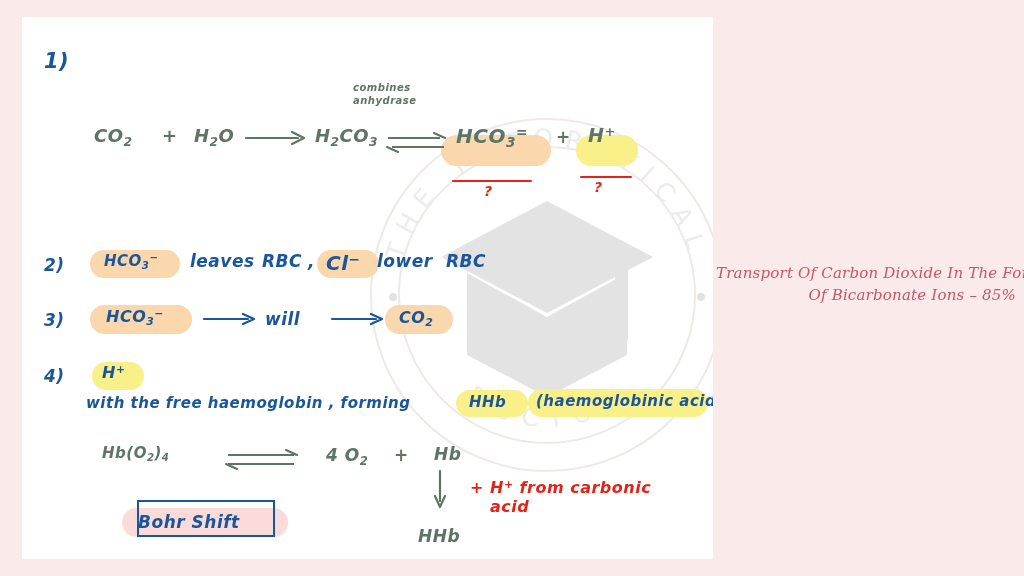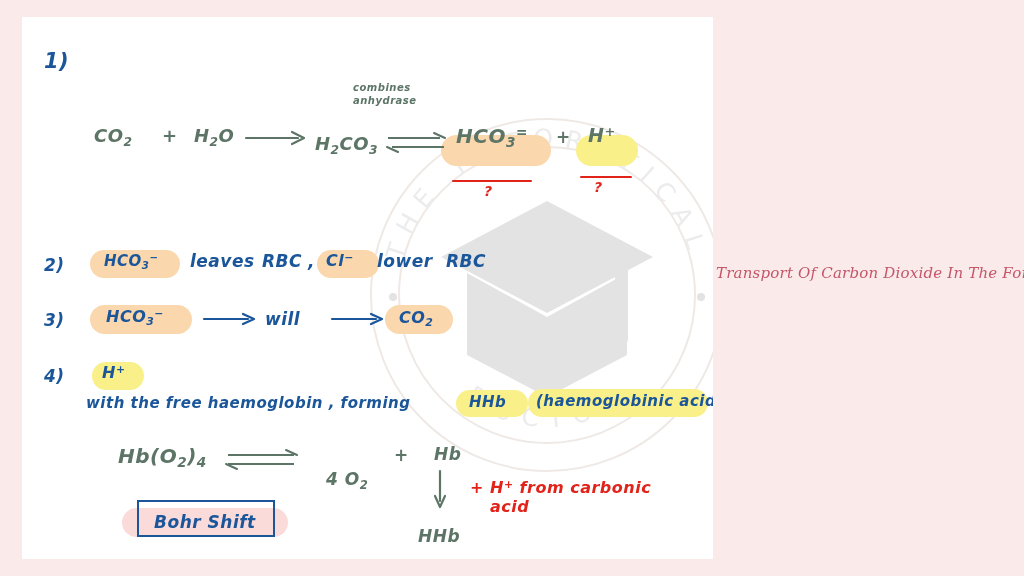--- a/index.html
+++ b/index.html
@@ -145,21 +145,21 @@
   <div class="hw green" style="left:140px; top:108px; font-size:18px;">+</div>
   <div class="hw green" style="left:172px; top:108px; font-size:18px;">
     <span>H</span><span class="sub">2</span><span>O</span>
   </div>
 
   <svg class="arrow-svg" style="left:222px; top:112px;" width="66" height="18">
     <line x1="2" y1="9" x2="54" y2="9" stroke="#5d7566" stroke-width="2.2" stroke-linecap="round"></line>
     <path d="M48 3 L60 9 L48 15" fill="none" stroke="#5d7566" stroke-width="2.2" stroke-linecap="round" stroke-linejoin="round"></path>
   </svg>
 
-  <div class="hw green" style="left:293px; top:108px; font-size:18px;margin-top:8px;">
+  <div class="hw green" style="left:293px; top:108px; font-size:18px;">
     <span>H</span><span class="sub">2</span><span>CO</span><span class="sub">3</span>
   </div>
 
   <svg class="arrow-svg" style="left:364px; top:113px;" width="62" height="24">
     <line x1="2" y1="8" x2="54" y2="8" stroke="#5d7566" stroke-width="2"></line>
     <path d="M48 3 L59 8" fill="none" stroke="#5d7566" stroke-width="2" stroke-linecap="round"></path>
     <line x1="6" y1="17" x2="58" y2="17" stroke="#5d7566" stroke-width="2"></line>
     <path d="M12 22 L1 17" fill="none" stroke="#5d7566" stroke-width="2" stroke-linecap="round"></path>
   </svg>
 
@@ -184,21 +184,21 @@
   <div class="pill pill-orange" style="left:68px; top:233px; width:90px; height:28px;"></div>
   <div class="hw blue on-top" style="left:82px; top:235px; font-size:15px;">
     <span>HCO</span><span class="sub">3</span><span class="sup">−</span>
   </div>
 
   <div class="hw blue" style="left:168px; top:234px; font-size:17px;">leaves</div>
   <div class="hw blue" style="left:240px; top:234px; font-size:17px;">RBC</div>
   <div class="hw blue" style="left:286px; top:234px; font-size:17px;">,</div>
 
   <div class="pill pill-orange" style="left:295px; top:233px; width:62px; height:28px;"></div>
-  <div class="hw blue on-top" style="left:304px; top:234px; font-size:16px;">
+  <div class="hw blue on-top" style="left:304px; top:234px; font-size:20px;">
     <span>Cl</span><span class="sup">−</span>
   </div>
 
   <div class="hw blue on-top" style="left:355px; top:234px; font-size:17px;">lower</div>
   <div class="hw blue" style="left:424px; top:234px; font-size:17px;">RBC</div>
 
   <div class="hw blue" style="left:22px; top:293px; font-size:17px;">3)</div>
 
   <div class="pill pill-orange" style="left:68px; top:288px; width:102px; height:29px;"></div>
   <div class="hw blue on-top" style="left:84px; top:290px; font-size:16px;">
@@ -231,49 +231,50 @@
 
 
   <div class="hw blue" style="left:64px; top:377px; font-size:15px;">with   the   free   haemoglobin ,    forming</div>
 
   <div class="pill pill-yellow" style="left:434px; top:373px; width:72px; height:27px;"></div>
   <div class="hw blue on-top" style="left:447px; top:376px; font-size:15px;">HHb</div>
 
   <div class="pill pill-yellow" style="left:506px; top:372px; width:180px; height:28px;"></div>
   <div class="hw blue on-top" style="left:514px; top:375px; font-size:15px;">(haemoglobinic  acid)</div>
 
-  <div class="hw green" style="left:96px; top:427px; font-size:20px;">
+  <div class="hw green" style="left:80px; top:427px; font-size:15px;">
     <span>Hb</span><span>(O</span><span class="sub">2</span><span>)</span><span class="sub">4</span>
   </div>
 
   <svg class="arrow-svg" style="left:202px; top:430px;" width="76" height="24">
     <line x1="4" y1="8" x2="70" y2="8" stroke="#5d7566" stroke-width="2"></line>
     <path d="M62 3 L73 8" fill="none" stroke="#5d7566" stroke-width="2" stroke-linecap="round"></path>
     <line x1="4" y1="17" x2="70" y2="17" stroke="#5d7566" stroke-width="2"></line>
     <path d="M13 22 L2 17" fill="none" stroke="#5d7566" stroke-width="2" stroke-linecap="round"></path>
   </svg>
 
-  <div class="hw green" style="left:304px; top:452px; font-size:17px;">
+  <div class="hw green" style="left:304px; top:428px; font-size:17px;">
     <span>4 O</span><span class="sub">2</span>
   </div>
   <div class="hw green" style="left:372px; top:428px; font-size:17px;">+</div>
   <div class="hw green" style="left:412px; top:427px; font-size:17px;">Hb</div>
 
   <svg class="arrow-svg" style="left:408px; top:452px;" width="20" height="42">
     <line x1="10" y1="2" x2="10" y2="32" stroke="#5d7566" stroke-width="2.2" stroke-linecap="round"></line>
     <path d="M5 27 L10 38 L15 27" fill="none" stroke="#5d7566" stroke-width="2.2" stroke-linecap="round" stroke-linejoin="round"></path>
   </svg>
   <div class="hw green" style="left:396px; top:509px; font-size:17px;">HHb</div>
 
   <div class="hw red" style="left:448px; top:461px; font-size:16px;">
     <span>+   H</span><span class="sup">+</span>&nbsp;<span>from   carbonic</span>
   </div>
   <div class="hw red" style="left:468px; top:480px; font-size:16px;">acid</div>
 
   <div class="pill pill-pink" style="left:100px; top:491px; width:166px; height:29px;"></div>
   <div id="bohr-box"></div>
-  <div class="hw blue on-top" style="left:132px; top:495px; font-size:17px;">Bohr   Shift</div>
+  <div class="hw blue on-top" style="left:116px; top:495px; font-size:17px;">Bohr   Shift</div>
 
 </div>
 
 <div id="caption">
   <div>Transport Of Carbon Dioxide In The Form</div>
+  <div>Of Bicarbonate Ions – 85%</div>
 </div>
 
 </body></html>

